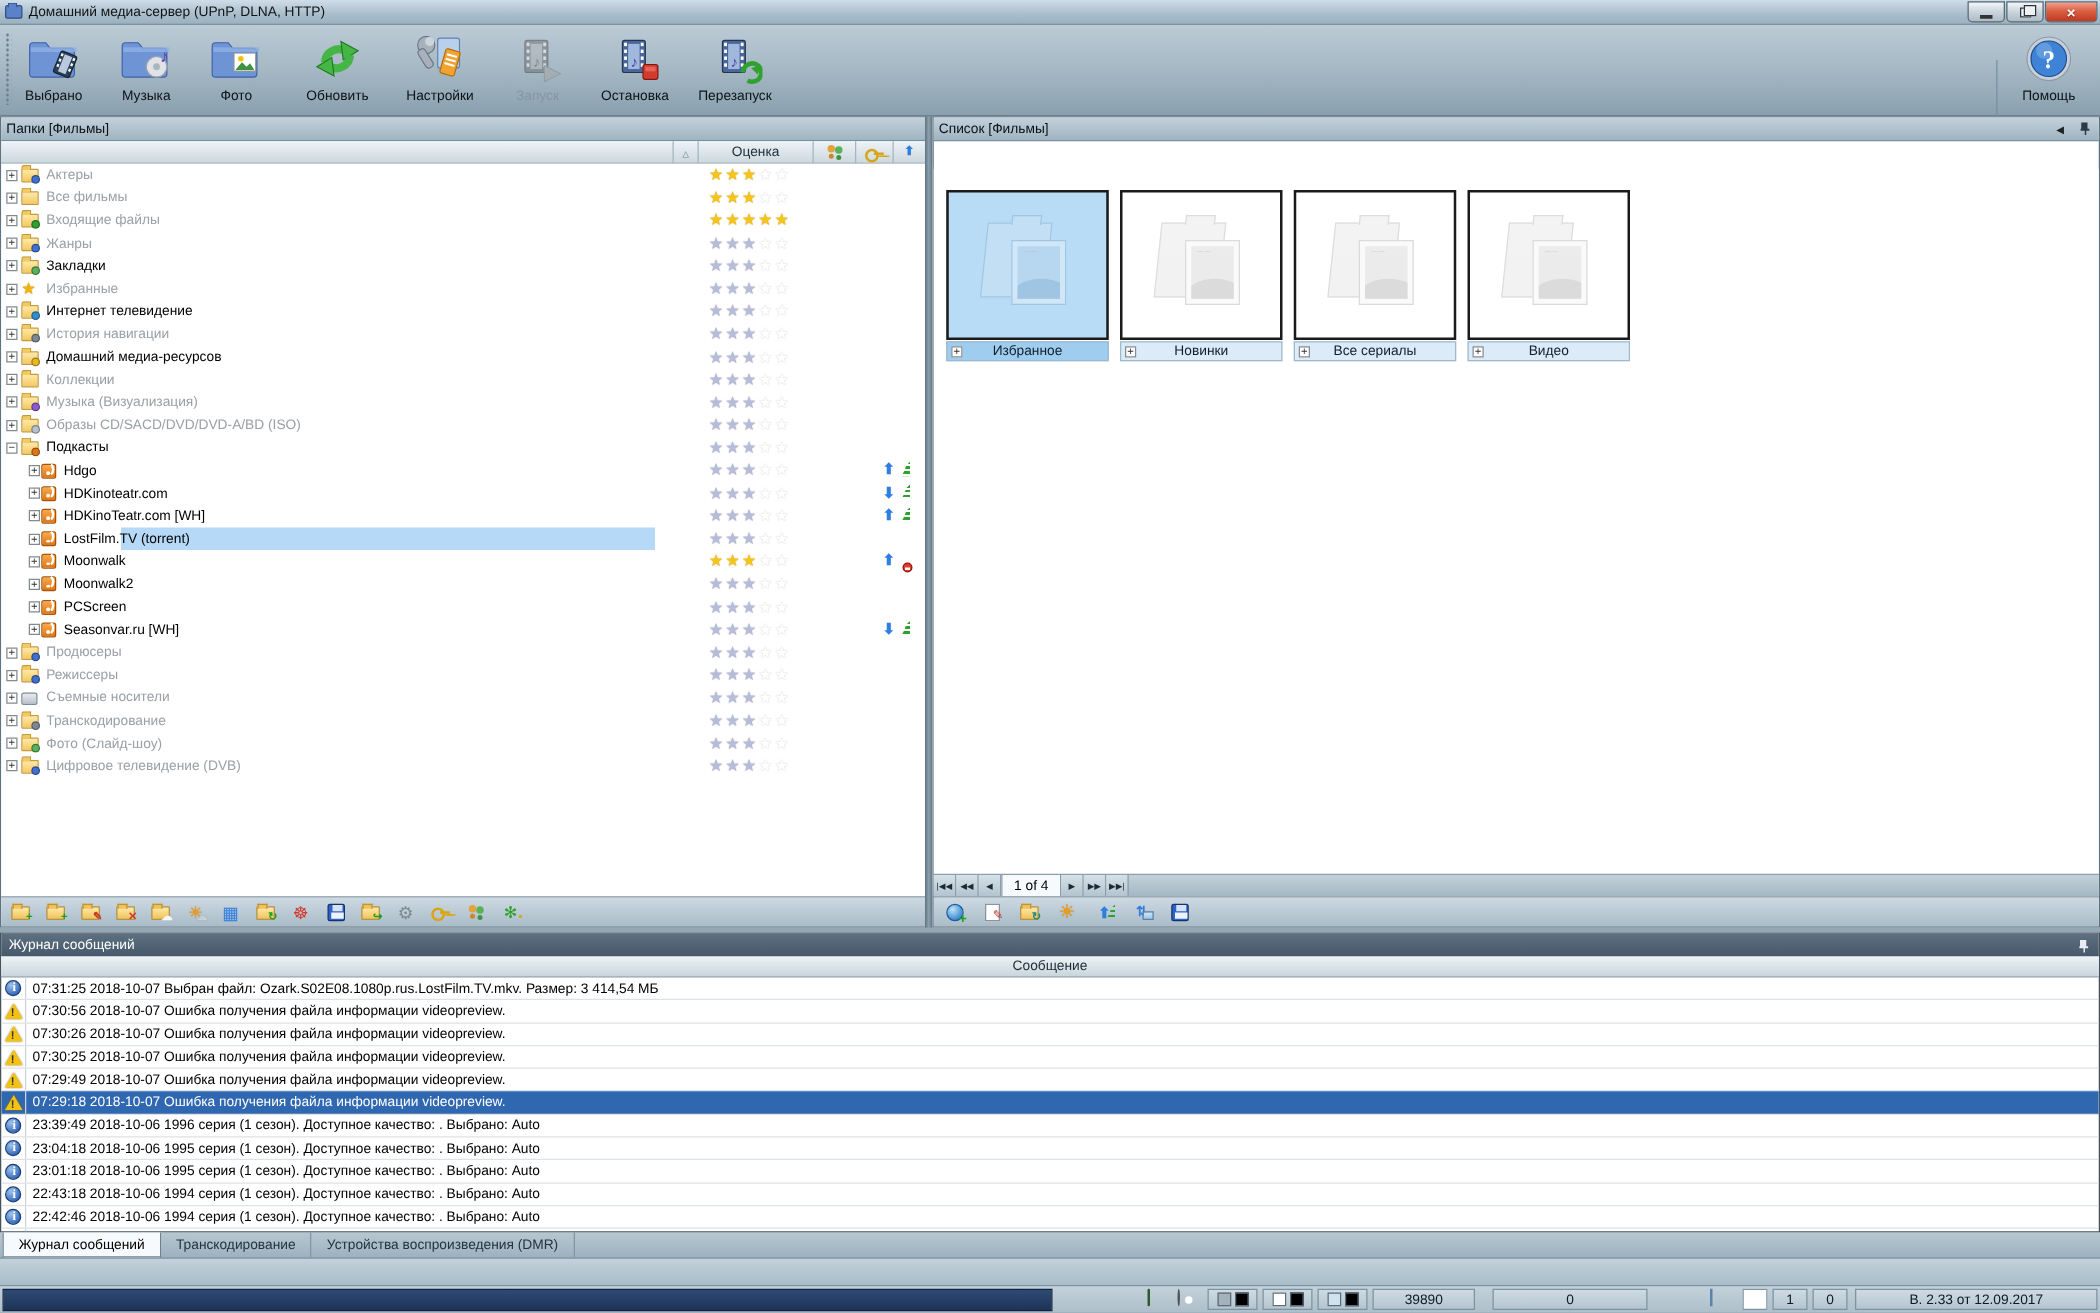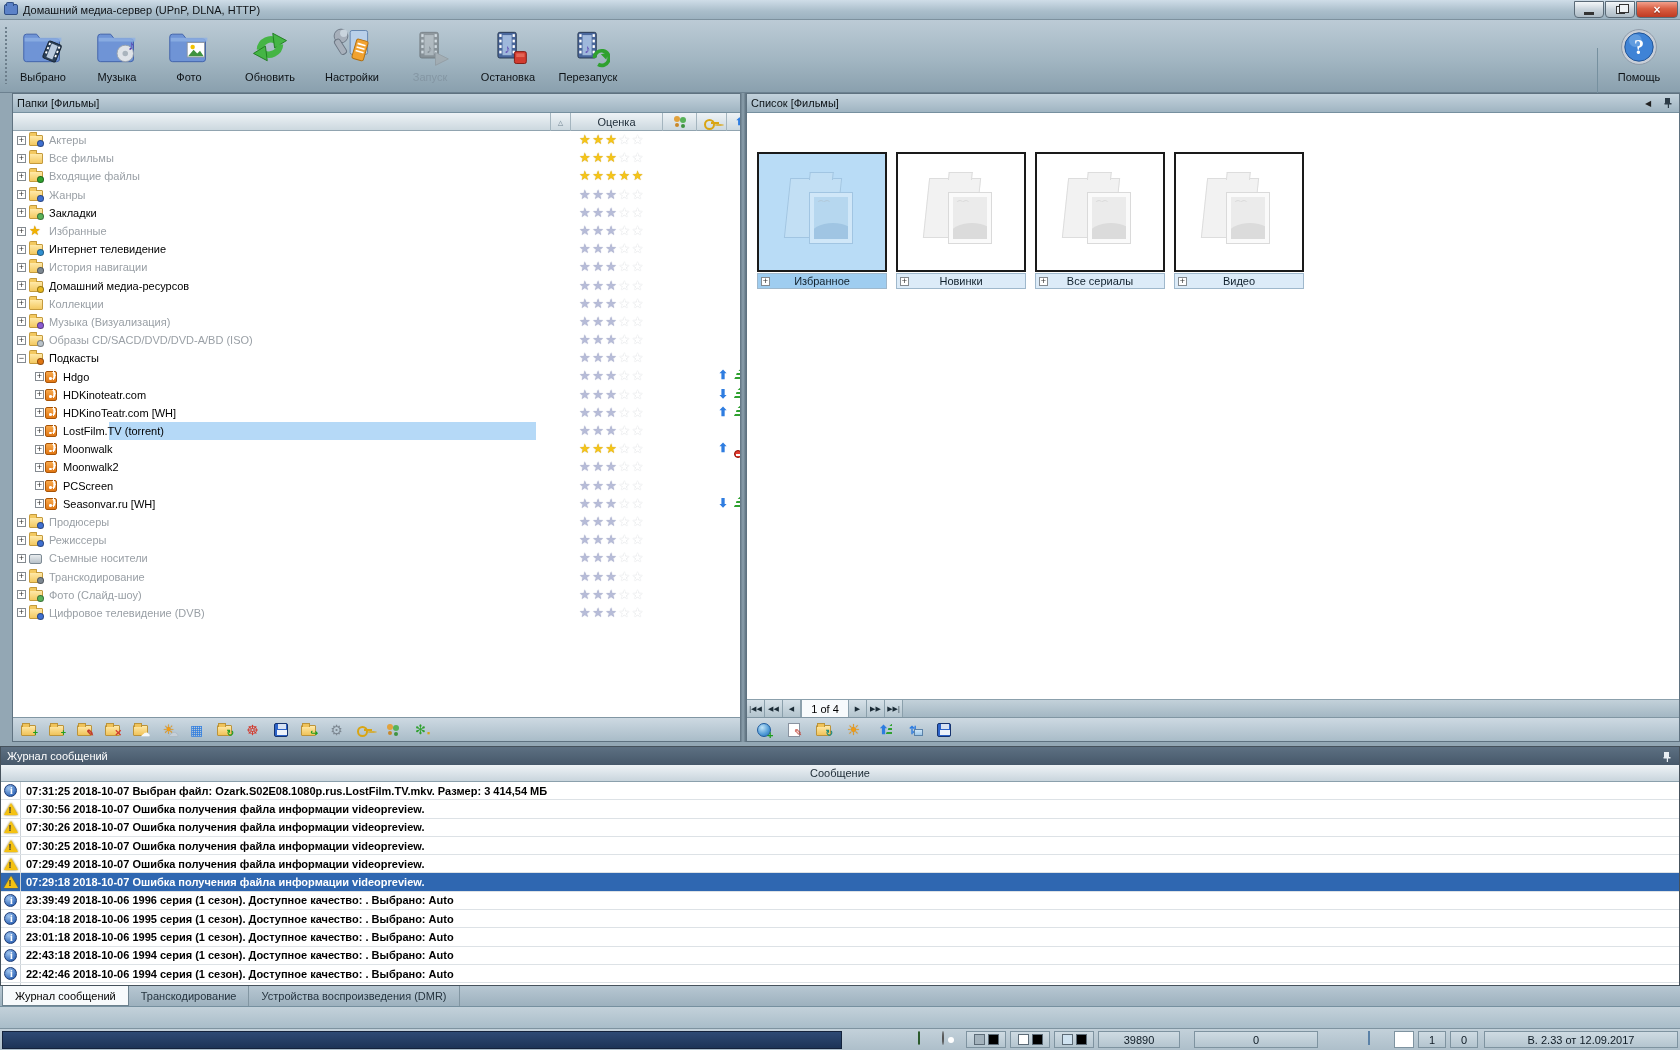--- a/index.html
+++ b/index.html
@@ -144,21 +144,21 @@
   
   .log { position:absolute; left:0; top:746px; width:1680px; height:240px; border:1px solid #46525c; background:#fff; }
   .ltitle { height:18px; background:linear-gradient(#5d7082,#46586a); color:#fff; display:flex; align-items:center;
     padding:0 6px; position:relative; }
   .ltitle .ptools{ position:absolute; right:4px; top:3px; }
   .lcolhead { height:17px; background:linear-gradient(#eef3f6,#c9d5dd); border-bottom:1px solid #8ba0ac;
     display:flex; align-items:center; justify-content:center; color:#1d2b35; }
   .lrows { position:absolute; left:0; top:35px; right:0; bottom:0; overflow:hidden; }
   .lrow { height:18.3px; display:flex; align-items:center; border-bottom:1px solid #dde2e6; }
   .lrow .lic { width:20px; flex:none; display:flex; align-items:center; justify-content:center; border-right:1px solid #cdd3d8; height:100%; }
-  .lrow .ltext { padding-left:5px; color:#000; white-space:nowrap;font-weight:bold; }
+  .lrow .ltext { padding-left:5px; color:#000; white-space:nowrap; }
   .lrow.selected { background:#2f67b1; }
   .lrow.selected .ltext { color:#fff; }
   .ic-warn { width:0; height:0; border-left:7px solid transparent; border-right:7px solid transparent;
     border-bottom:12px solid #f5c211; position:relative; filter:drop-shadow(0 0 1px #8a6d00); }
   .ic-warn::after{ content:"!"; position:absolute; left:-2px; top:2px; font-size:9px; font-weight:bold; color:#333; }
   .ic-info { width:13px; height:13px; border-radius:50%; background:radial-gradient(circle at 35% 30%,#9fc4ee,#3a6fbd 70%,#24509a);
     border:1px solid #1d3c77; position:relative; }
   .ic-info::after{ content:"i"; position:absolute; left:5px; top:0px; color:#fff; font-size:10px; font-weight:bold; font-family:"Liberation Serif",serif;}
 
   
@@ -347,21 +347,21 @@
    <circle cx="24" cy="24" r="19" fill="#c9cfd8" stroke="#8b97a4"></circle>
    <circle cx="24" cy="24" r="15.5" fill="#3f83d6" stroke="#1d4f91"></circle>
    <circle cx="20" cy="17" r="7" fill="#7db1e8" opacity=".55"></circle>
    <text x="24" y="32" font-size="22" font-weight="bold" fill="#fff" text-anchor="middle" font-family="Liberation Serif,serif">?</text>
         </svg>
       </span>
     <span class="tlab">Помощь</span>
   </div>
 </div>
 
-<div class="panel" style="left:12px;top:93px;width:808px;height:649px;">
+<div class="panel" style="left:0;top:93px;width:808px;height:649px;">
   <div class="phead">
     <span>Папки [Фильмы]</span>
     <span class="ptools">
       <span class="hbtn">◀</span>
       <span class="hbtn">
         <svg class="pinic" viewBox="0 0 10 12">
             <path d="M2 1h5v5h1.5v1.5H6V11H4.8V7.5H1.5V6H2z" fill="#2c3b47"></path>
           </svg>
       </span>
     </span>

